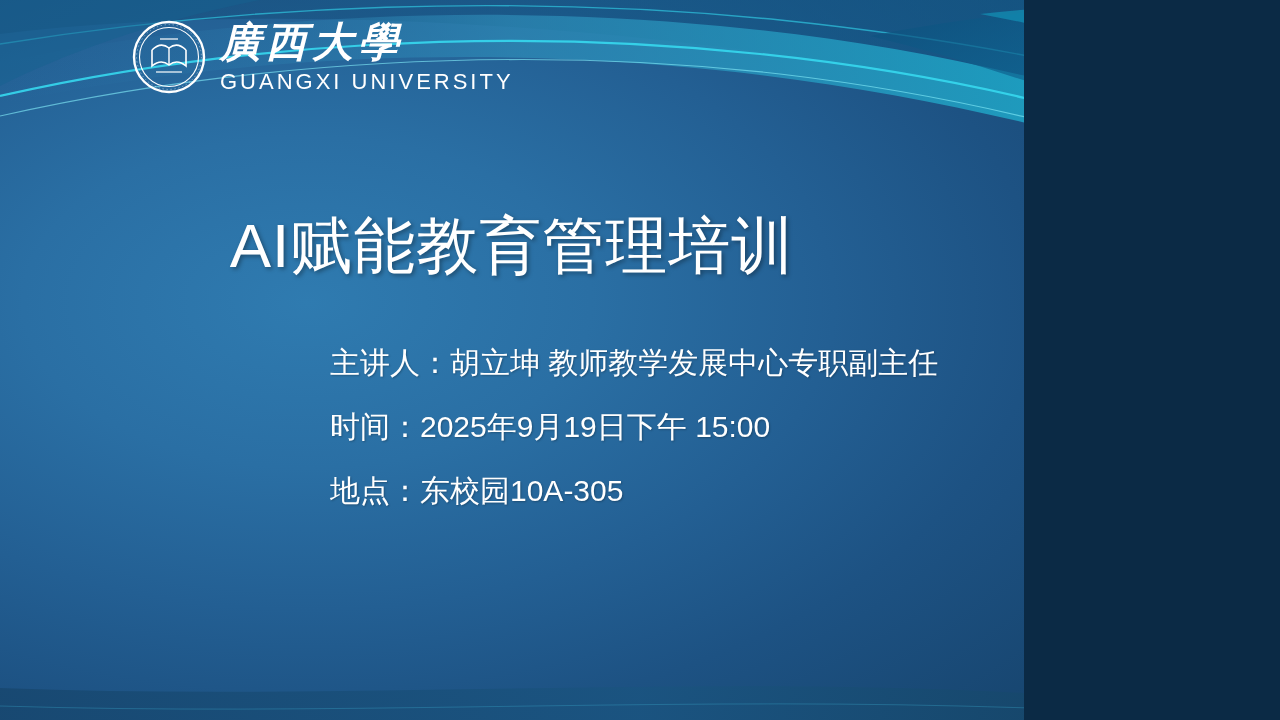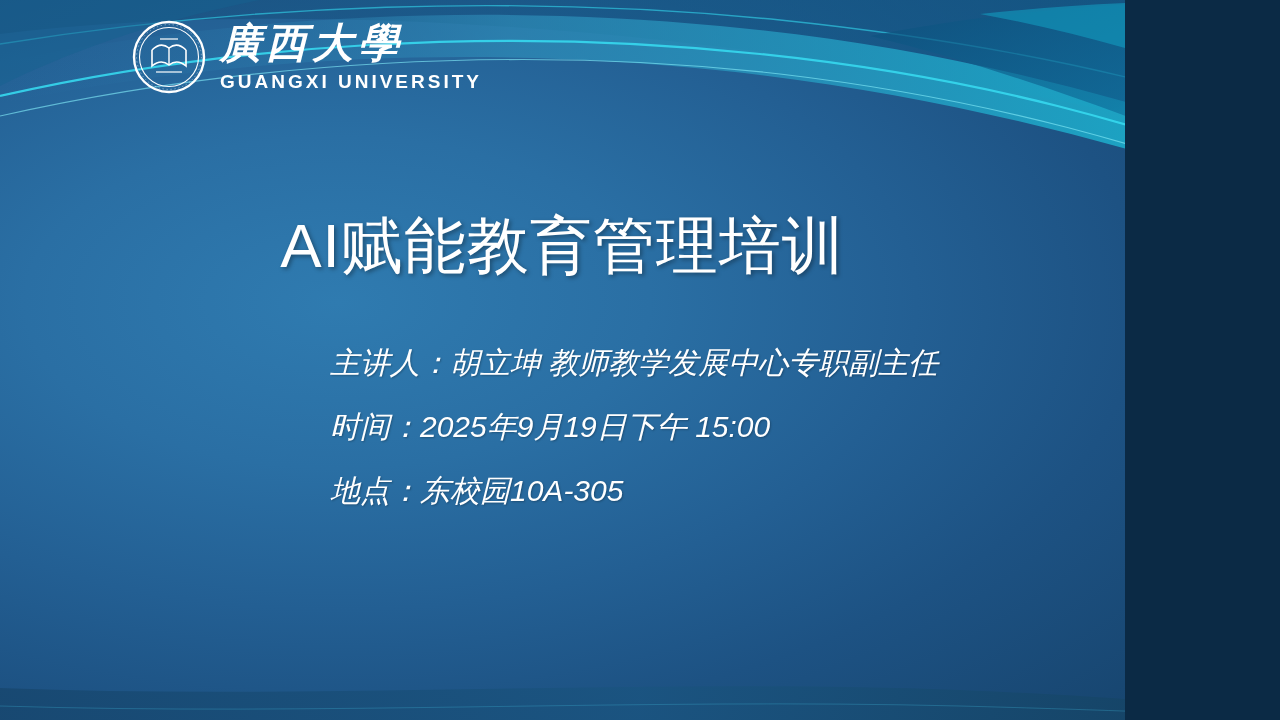--- a/index.html
+++ b/index.html
@@ -2,21 +2,21 @@
 <html><head>
 <meta charset="utf-8">
 <style>
   html, body {
     margin: 0;
     padding: 0;
     background: #0b2a45;
   }
   .slide {
     position: relative;
-    width: 1125px;
+    width: 1024px;
     height: 720px;
     overflow: hidden;
     font-family: "Liberation Sans", sans-serif;
     background: radial-gradient(ellipse at 30% 42%, #2f7bb0 0%, #2a6fa4 28%, #235f93 52%, #1d5283 72%, #17456f 100%);
   }
   
   .ribbon-layer {
     position: absolute;
     inset: 0;
     pointer-events: none;
@@ -44,22 +44,22 @@
     color: #ffffff;
     font-family: "Liberation Serif", serif;
     font-size: 41px;
     font-weight: bold;
     letter-spacing: 5px;
     font-style: italic;
     white-space: nowrap;
   }
   .logo-en {
     color: #ffffff;
-    font-size: 19px;
-    font-weight: bold;
+    font-size: 22px;
+    font-weight: normal;
     letter-spacing: 3.0px;
     margin-top: 8px;
     white-space: nowrap;
   }
   .title {
     position: absolute;
     left: 0;
     right: 0;
     top: 204px;
     text-align: center;
@@ -69,21 +69,20 @@
     letter-spacing: 1px;
     text-shadow: 2px 2px 4px rgba(0,0,0,0.35);
   }
   .details {
     position: absolute;
     left: 330px;
     top: 348px;
     color: #ffffff;
     font-size: 30px;
     line-height: 1;
-    font-style: italic;
   }
   .detail-line {
     margin-bottom: 34px;
     white-space: nowrap;
     text-shadow: 1px 1px 2px rgba(0,0,0,0.25);
   }
   .detail-line:last-child { margin-bottom: 12px; }
 </style>
 </head>
 <body>

